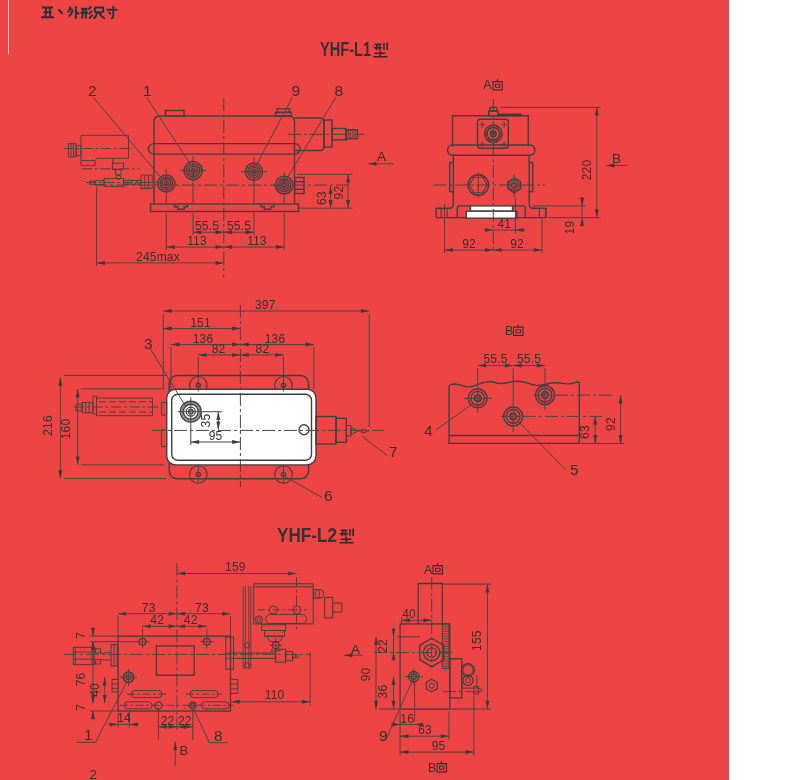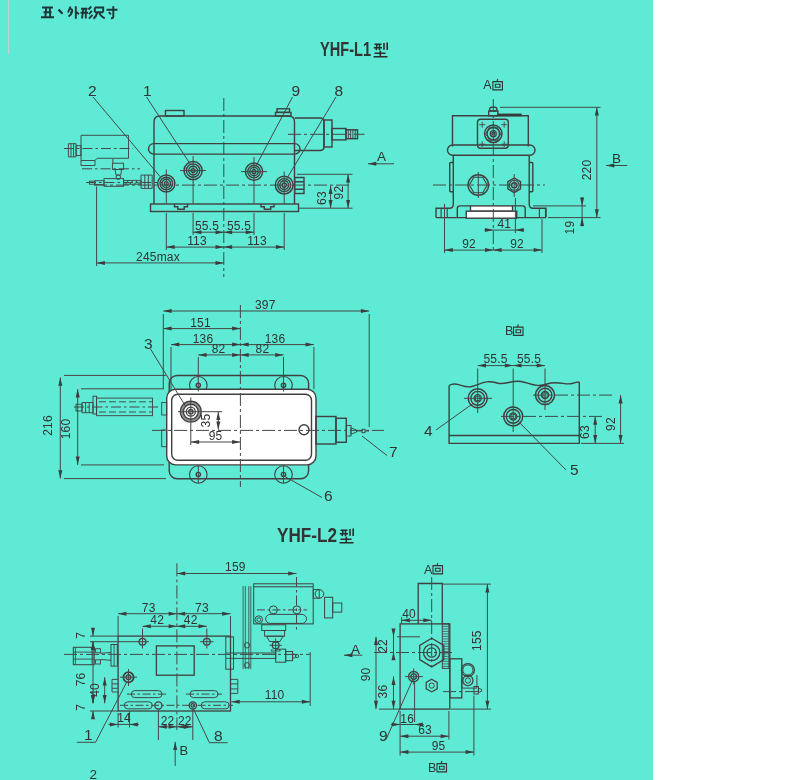--- a/index.html
+++ b/index.html
@@ -1,16 +1,16 @@
 <!DOCTYPE html>
 <html><head>
 <meta charset="utf-8">
 <style>
 html,body{margin:0;padding:0;background:#ffffff;}
-#page{position:relative;width:653px;height:780px;background:#5eead4;font-family:"Liberation Sans",sans-serif;}
+#page{position:relative;width:729px;height:780px;background:#ef4444;font-family:"Liberation Sans",sans-serif;}
 svg{position:absolute;top:0;left:0;}
 text{font-family:"Liberation Sans",sans-serif;fill:#333;}
 .dim{font-size:12px;letter-spacing:0.2px;}
 .lbl{font-size:15.5px;}
 </style>
 </head>
 <body>
 <div id="page">
 <svg width="787" height="780" viewBox="0 0 787 780">
 <defs>

